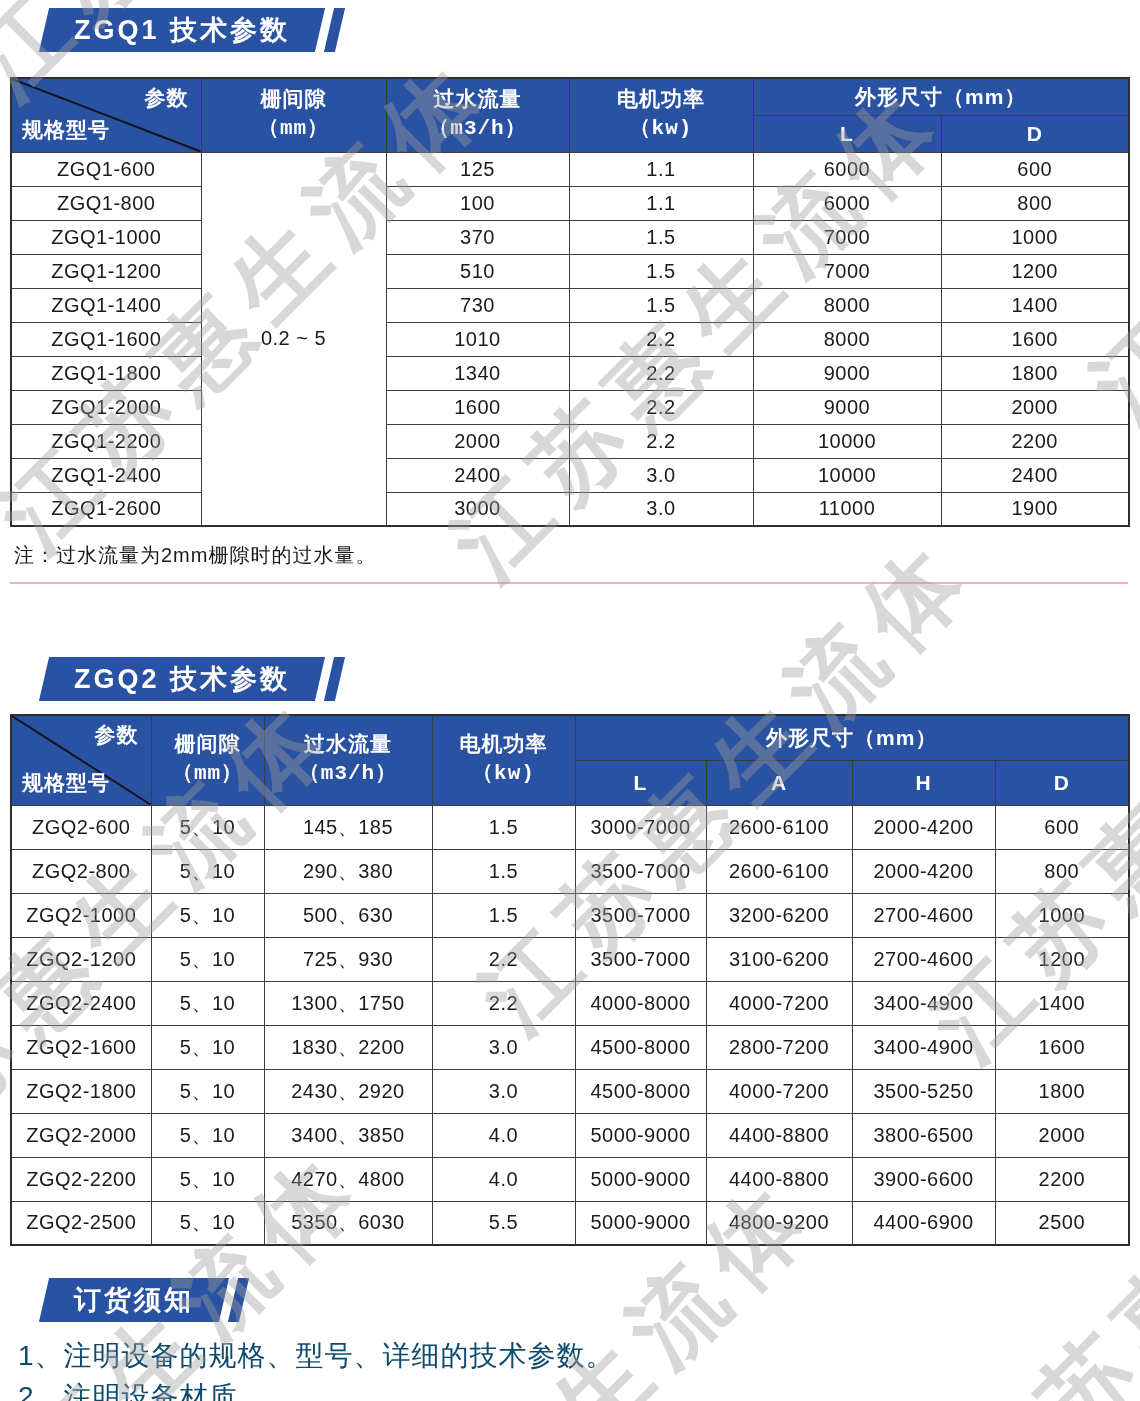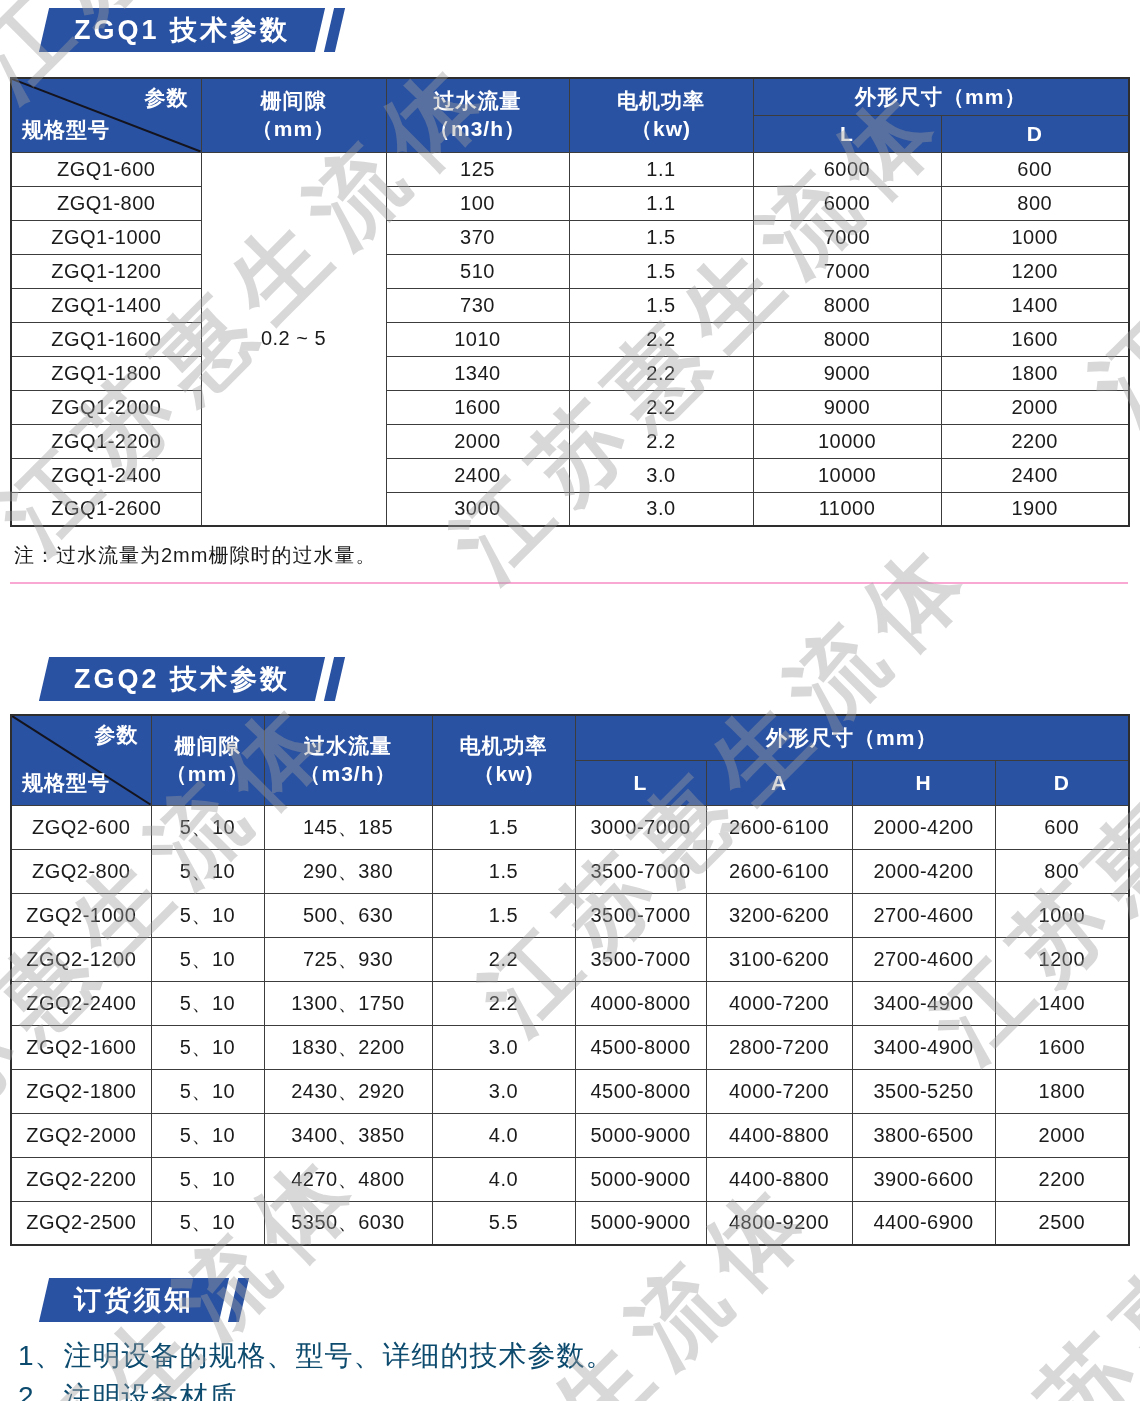--- a/index.html
+++ b/index.html
@@ -47,21 +47,21 @@
     border:2px solid #2e2e2e;
   }
   th, td {
     border:1px solid #3c3c3c; text-align:center; vertical-align:middle;
     overflow:hidden;
   }
   th.hd {
     background:#2a52a2; color:#ffffff; font-weight:bold; font-size:21px;
     letter-spacing:1px;
   }
-  th.hd .hl { display:block; line-height:1.35; }
+  th.hd .hl { display:block; line-height:1.35;font-family:Liberation Mono, monospace; }
   td { font-size:20px; color:#1b1b1b; letter-spacing:0.5px; }
 
   .t1 { margin-top:25px; }
   .t1 thead tr { height:37px; }
   .t1 tbody td { height:34px; }
 
   .t2 { margin-top:13px; }
   .t2 thead tr { height:45px; }
   .t2 tbody td { height:44px; }
 

